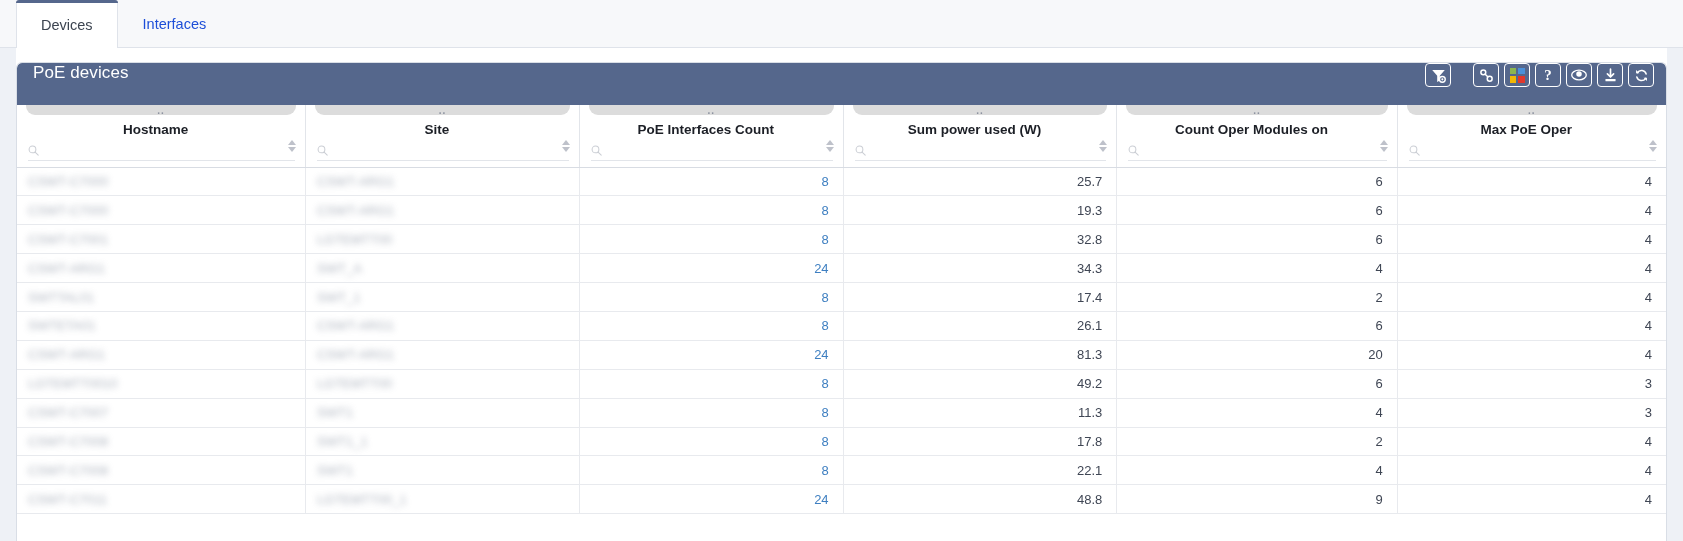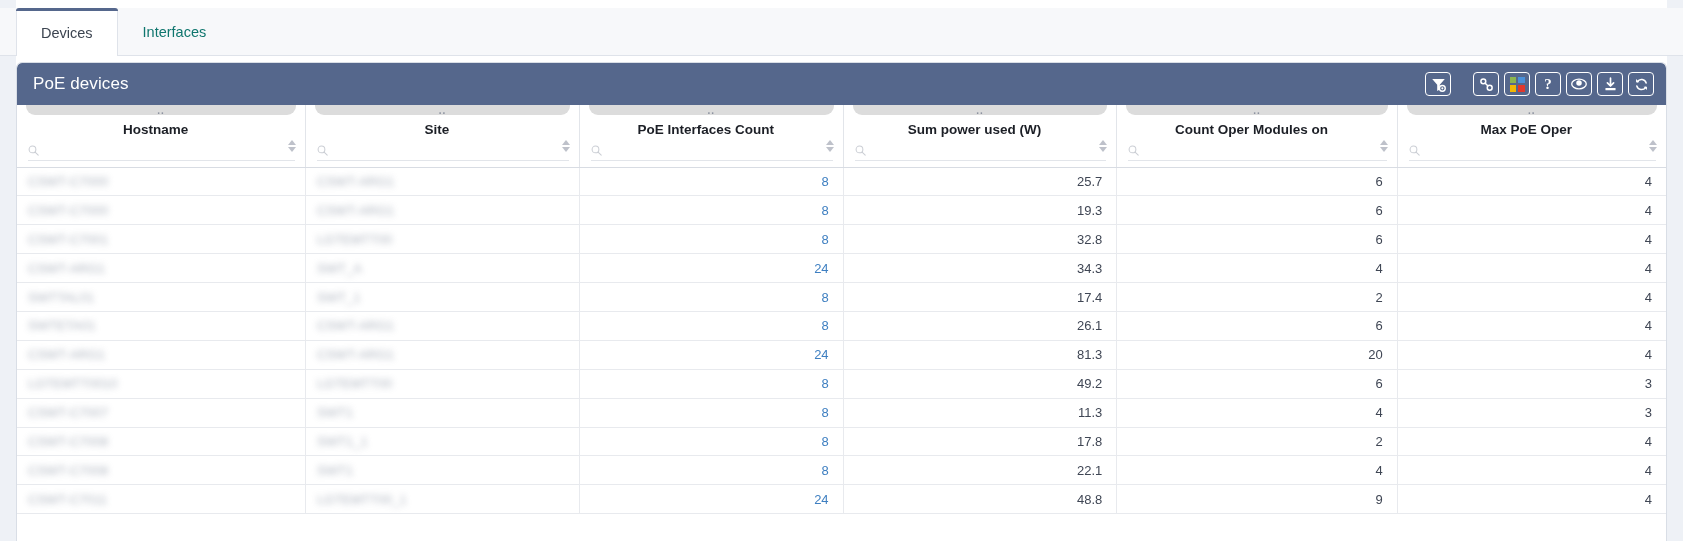--- a/index.html
+++ b/index.html
@@ -27,40 +27,40 @@
     top: 0; bottom: 0;
     width: 16px;
     background: #eef1f6;
   }
   .gutter.left  { left: 0; }
   .gutter.right { right: 0; }
 
   
   #tabstrip {
     position: absolute;
-    left: 0; right: 0; top: 8px;
+    left: 0; right: 0; top: 0;
     height: 48px;
     background: #f7f8fa;
     border-bottom: 1px solid #dfe3ea;
   }
   #tabs {
     position: absolute;
     left: 16px; bottom: 0;
     display: flex;
     align-items: flex-end;
     height: 48px;
   }
   .tab {
     position: relative;
     height: 47px;
     padding: 0 24px;
     display: flex;
     align-items: center;
     font-size: 14.5px;
-    color: #0f766e;
+    color: #1d4ed8;
     cursor: pointer;
     background: transparent;
     border: 1px solid transparent;
     border-bottom: none;
     white-space: nowrap;
   }
   .tab.active {
     background: #ffffff;
     color: #3c4450;
     border-color: #dfe3ea;
@@ -88,21 +88,21 @@
     border-bottom: none;
     border-radius: 6px 6px 0 0;
     overflow: hidden;
   }
   #panel-head {
     position: relative;
     height: 42px;
     background: #55678c;
     border-radius: 5px 5px 0 0;
     display: flex;
-    align-items: center;
+    align-items: flex-start;
     padding: 0 12px 0 16px;
   }
   #panel-title {
     color: #ffffff;
     font-size: 17px;
     letter-spacing: .1px;
   }
   #panel-tools {
     margin-left: auto;
     display: flex;

